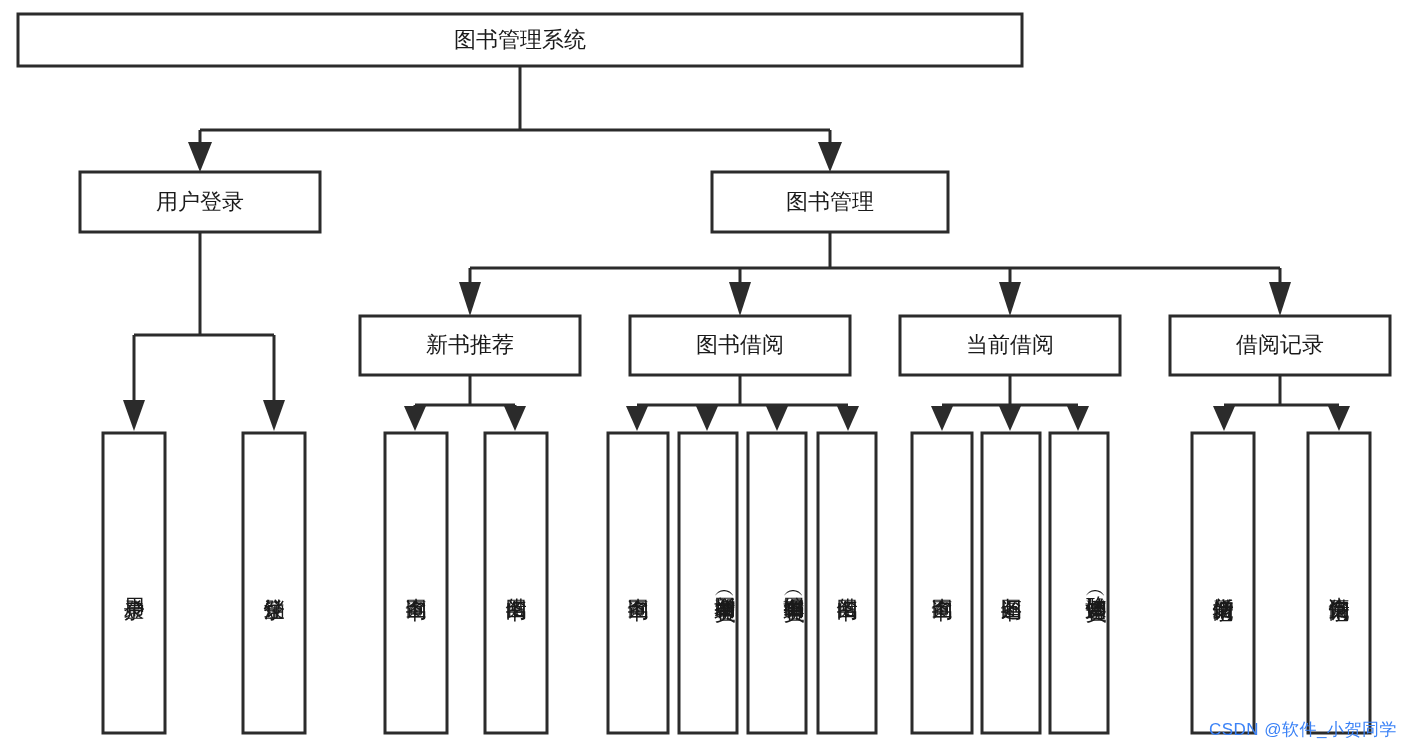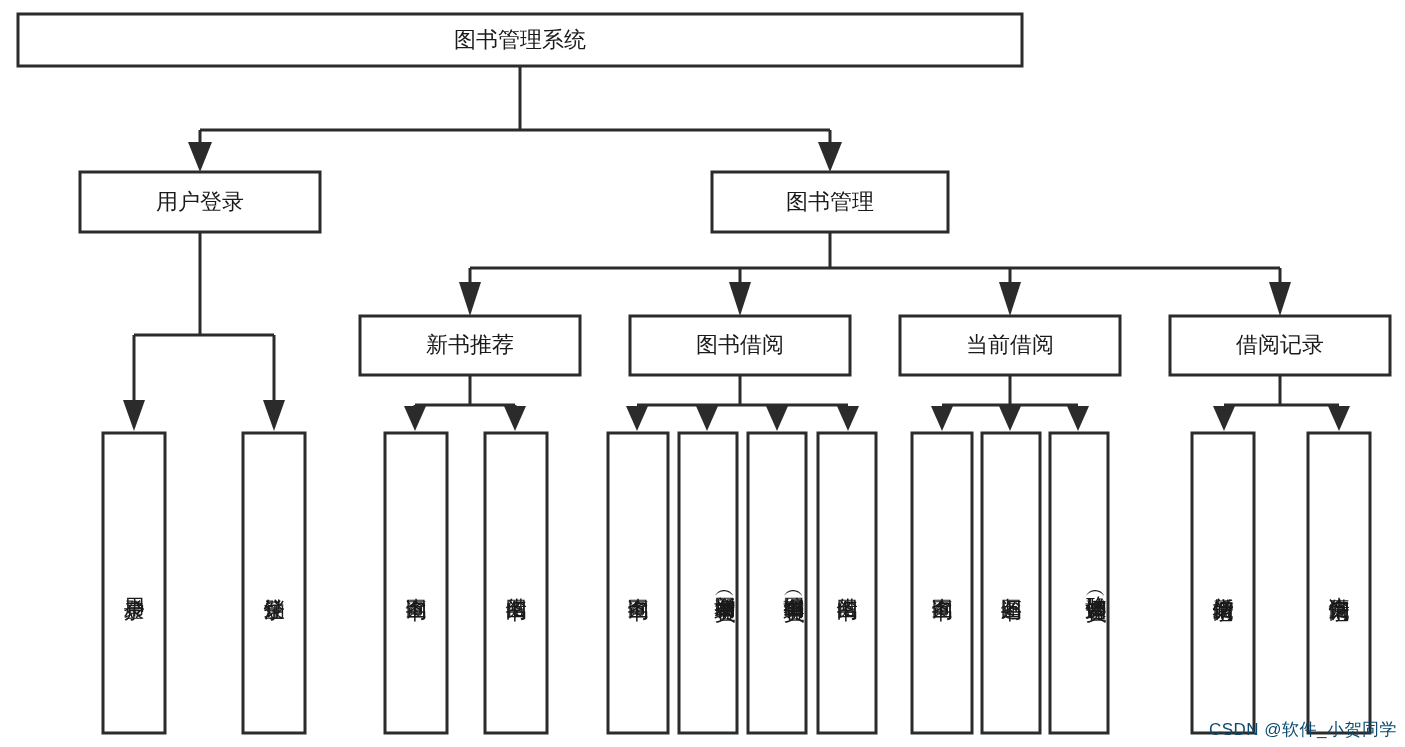--- a/index.html
+++ b/index.html
@@ -62,21 +62,21 @@
     letter-spacing: 1px;
     white-space: nowrap;
     pointer-events: none;
   }
   .watermark {
     position: absolute;
     right: 8px;
     bottom: 6px;
     font-family: "Liberation Sans", "DejaVu Sans", sans-serif;
     font-size: 17px;
-    color: #0c4a6e;
+    color: #3b82f6;
     white-space: nowrap;
     letter-spacing: 0.5px;
   }
 </style>
 </head>
 <body>
 
 <div id="diagram-root">
 
   <svg id="diagram-svg" viewBox="0 0 1405 747">

